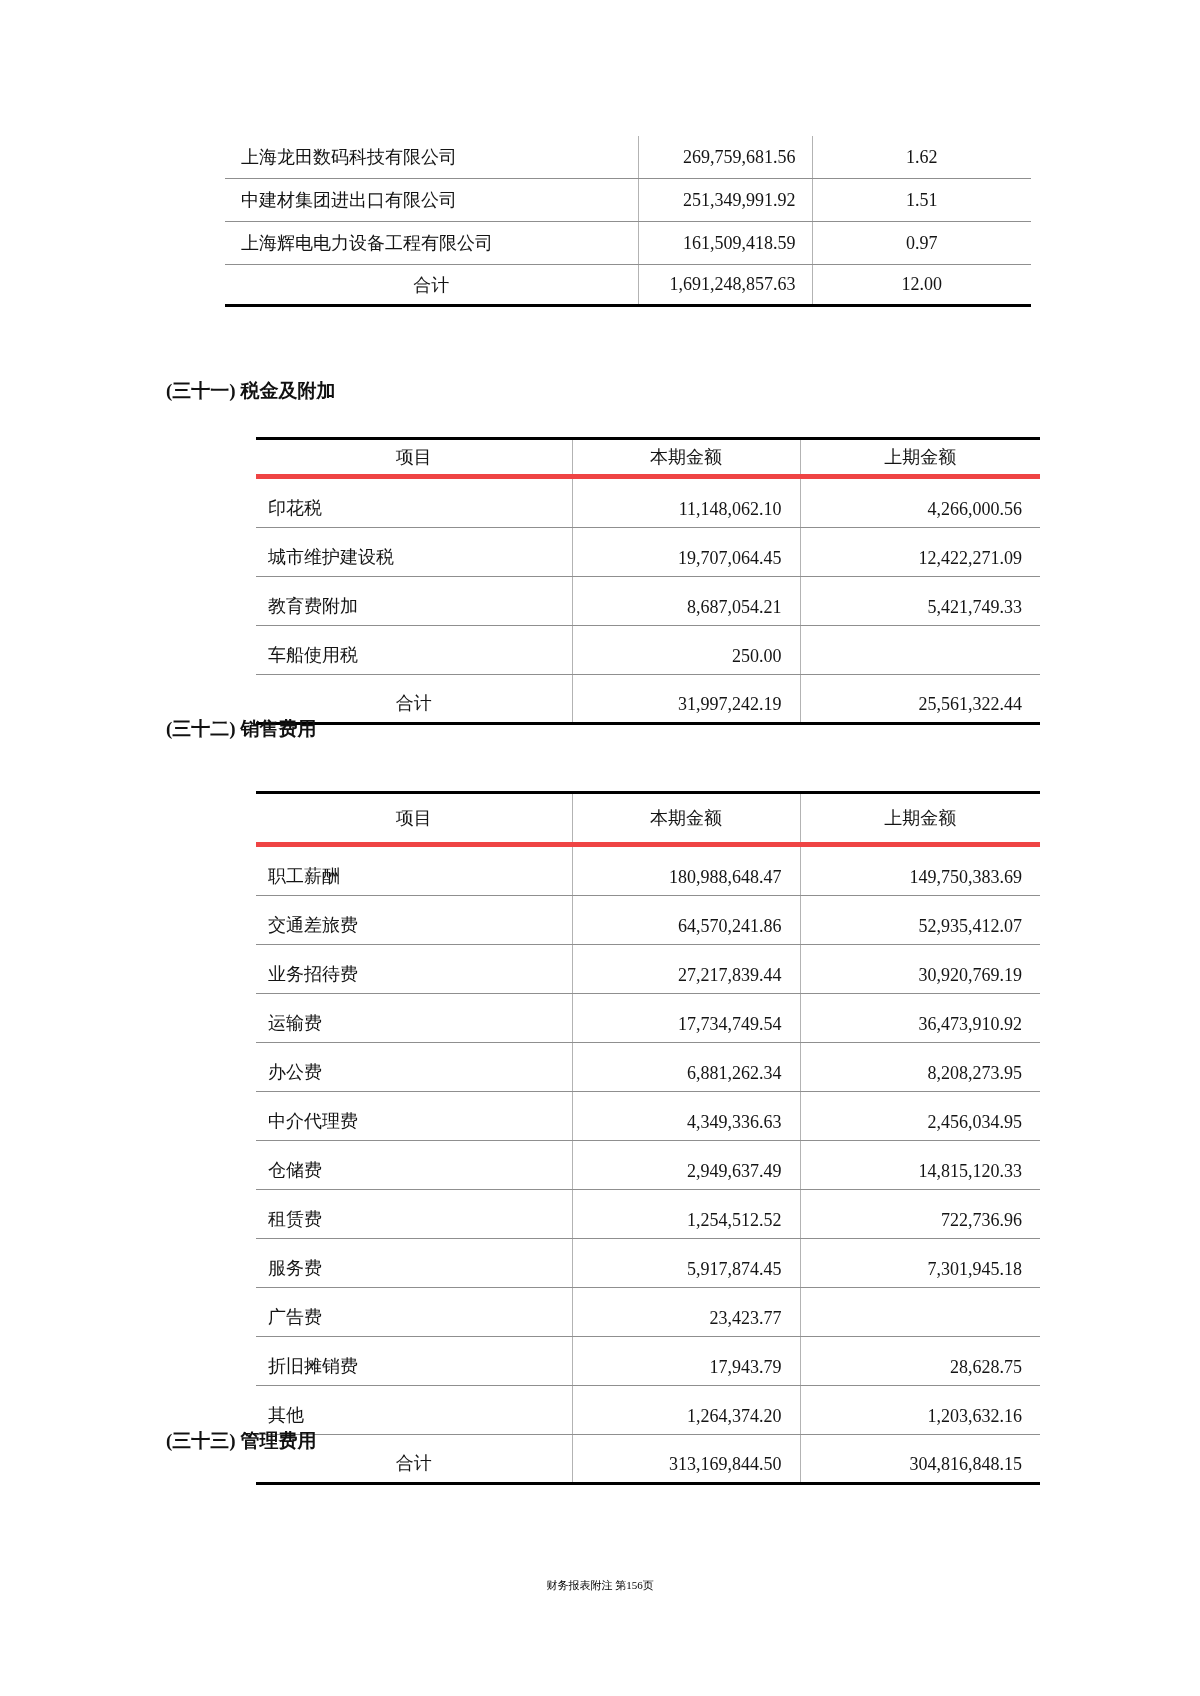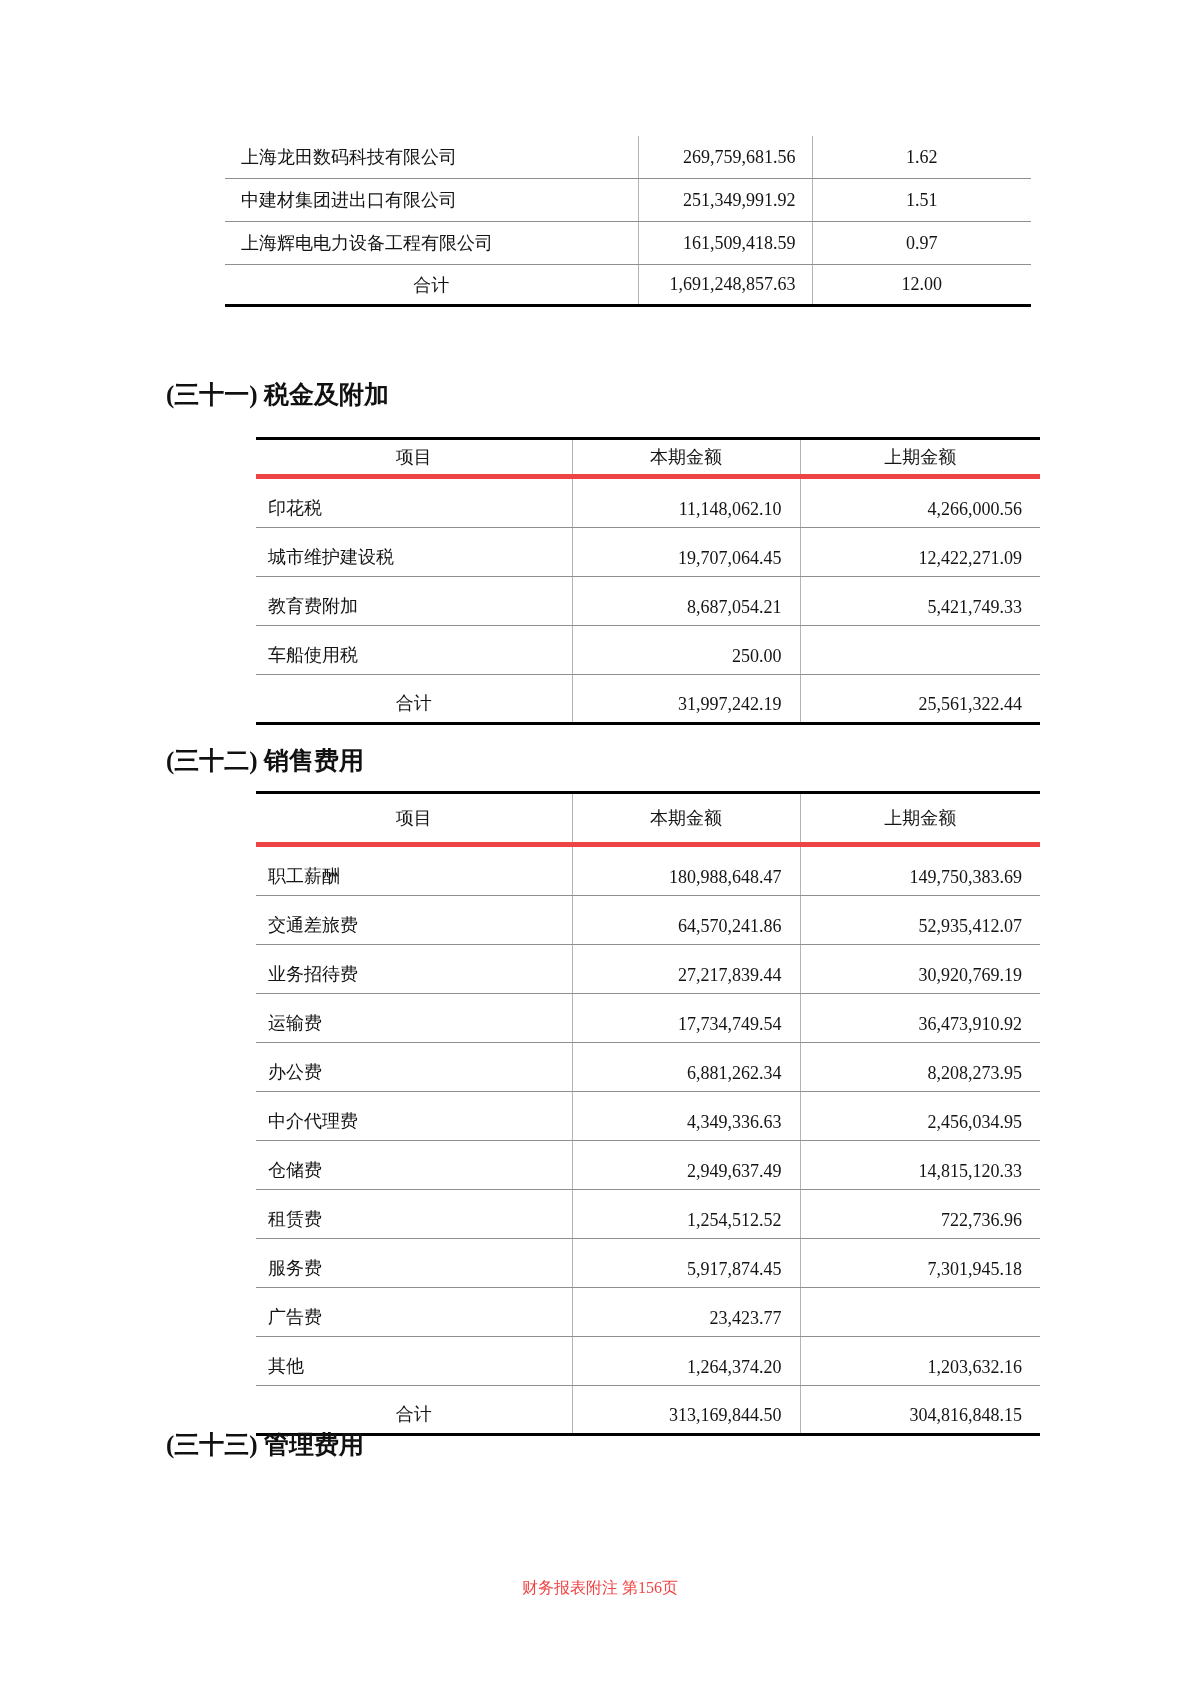--- a/index.html
+++ b/index.html
@@ -61,36 +61,36 @@
     border-bottom: 3px solid #000;
   }
   .sec-table .item  { text-align: left;  padding-left: 12px; }
   .sec-table .num   { text-align: right; padding-right: 18px; margin-top: 44px; }
   .sec-table .label { text-align: center; }
 
   
   .sec-heading {
     position: absolute;
     left: 166px;
-    font-size: 25px;
+    font-size: 19px;
     font-weight: bold;
     color: #111;
   }
   .h31 { top: 378px; }
-  .h32 { top: 744px; }
+  .h32 { top: 716px; }
   .h33 { top: 1428px; }
 
   
   .page-footer {
     position: absolute;
     left: 0; top: 1578px;
     width: 1200px;
     text-align: center;
-    font-size: 16px;
-    color: #ef4444;
+    font-size: 11px;
+    color: #000000;
   }
 </style>
 </head>
 <body>
 
 <div class="page">
 
   <div class="t0">
     <table class="tbl">
       <colgroup>
@@ -251,20 +251,25 @@
             <td class="num">5,917,874.45</td>
             <td class="num">7,301,945.18</td>
           </tr>
 
           <tr>
             <td class="item">广告费</td>
             <td class="num">23,423.77</td>
             <td class="num"></td>
           </tr>
 
+          <tr>
+            <td class="item">折旧摊销费</td>
+            <td class="num">17,943.79</td>
+            <td class="num">28,628.75</td>
+          </tr>
 
           <tr>
             <td class="item">其他</td>
             <td class="num">1,264,374.20</td>
             <td class="num">1,203,632.16</td>
           </tr>
         </tbody>
       <tbody>
         <tr class="total-row">
           <td class="label">合计</td>

